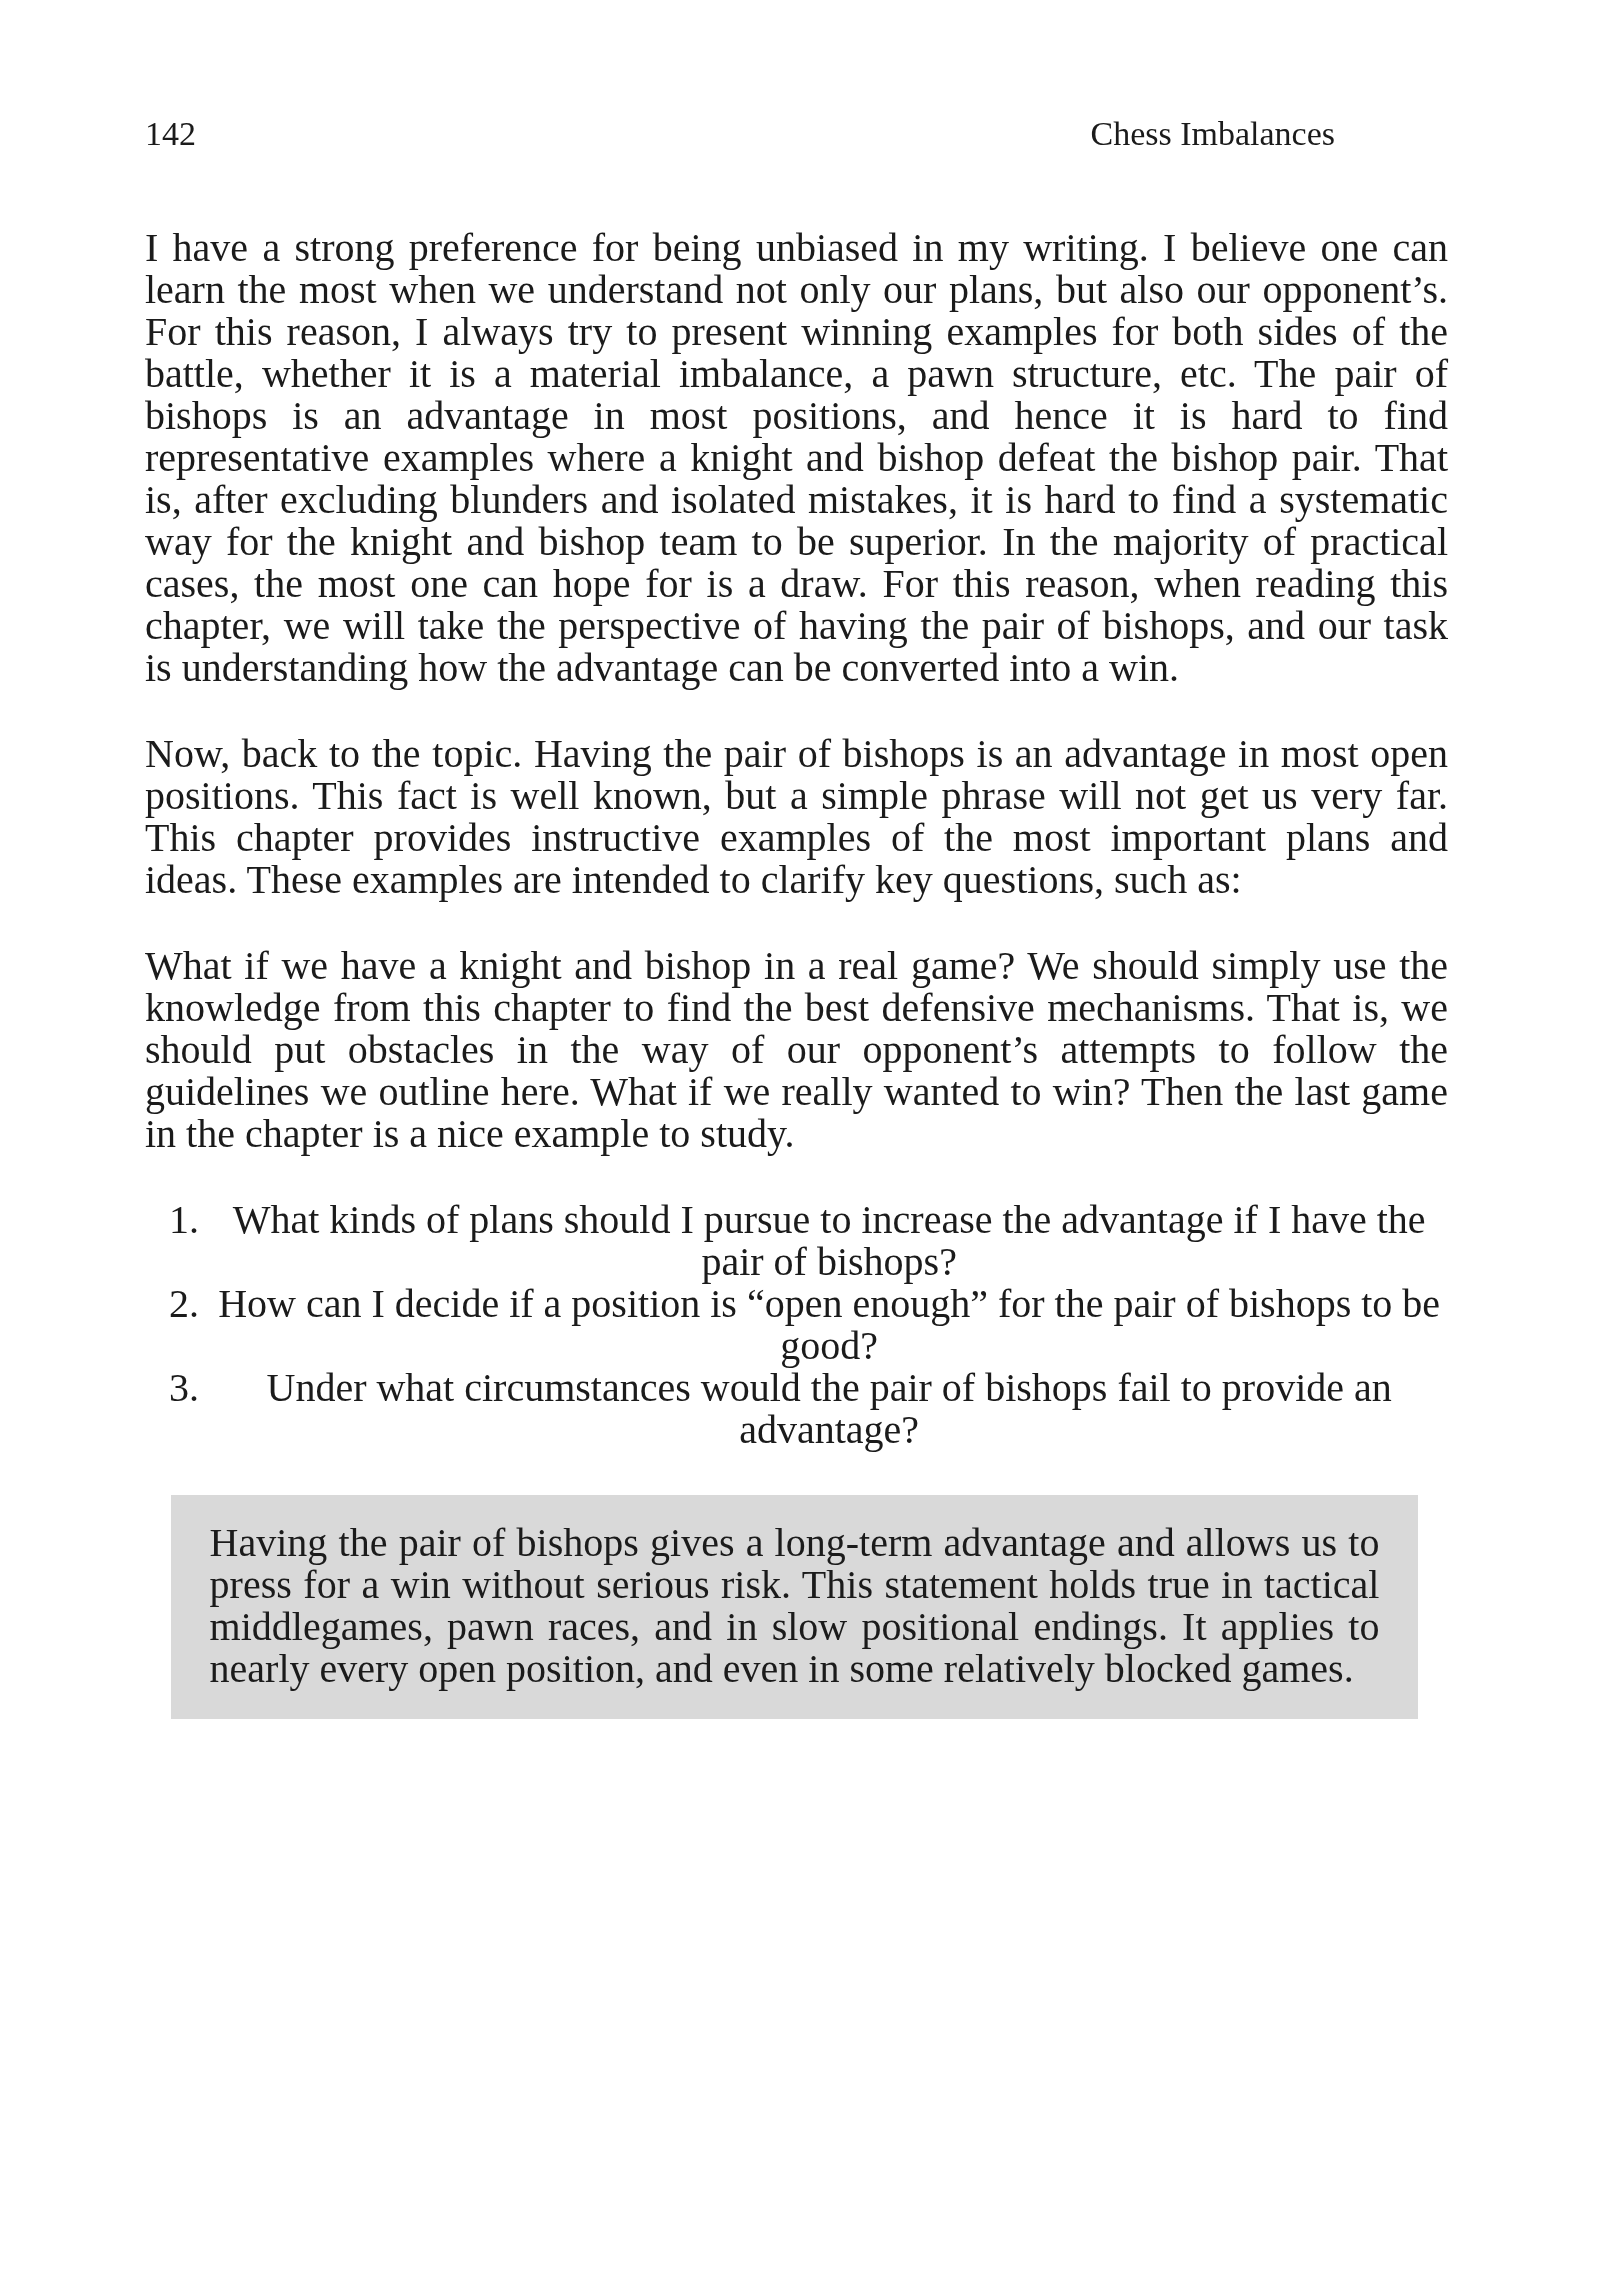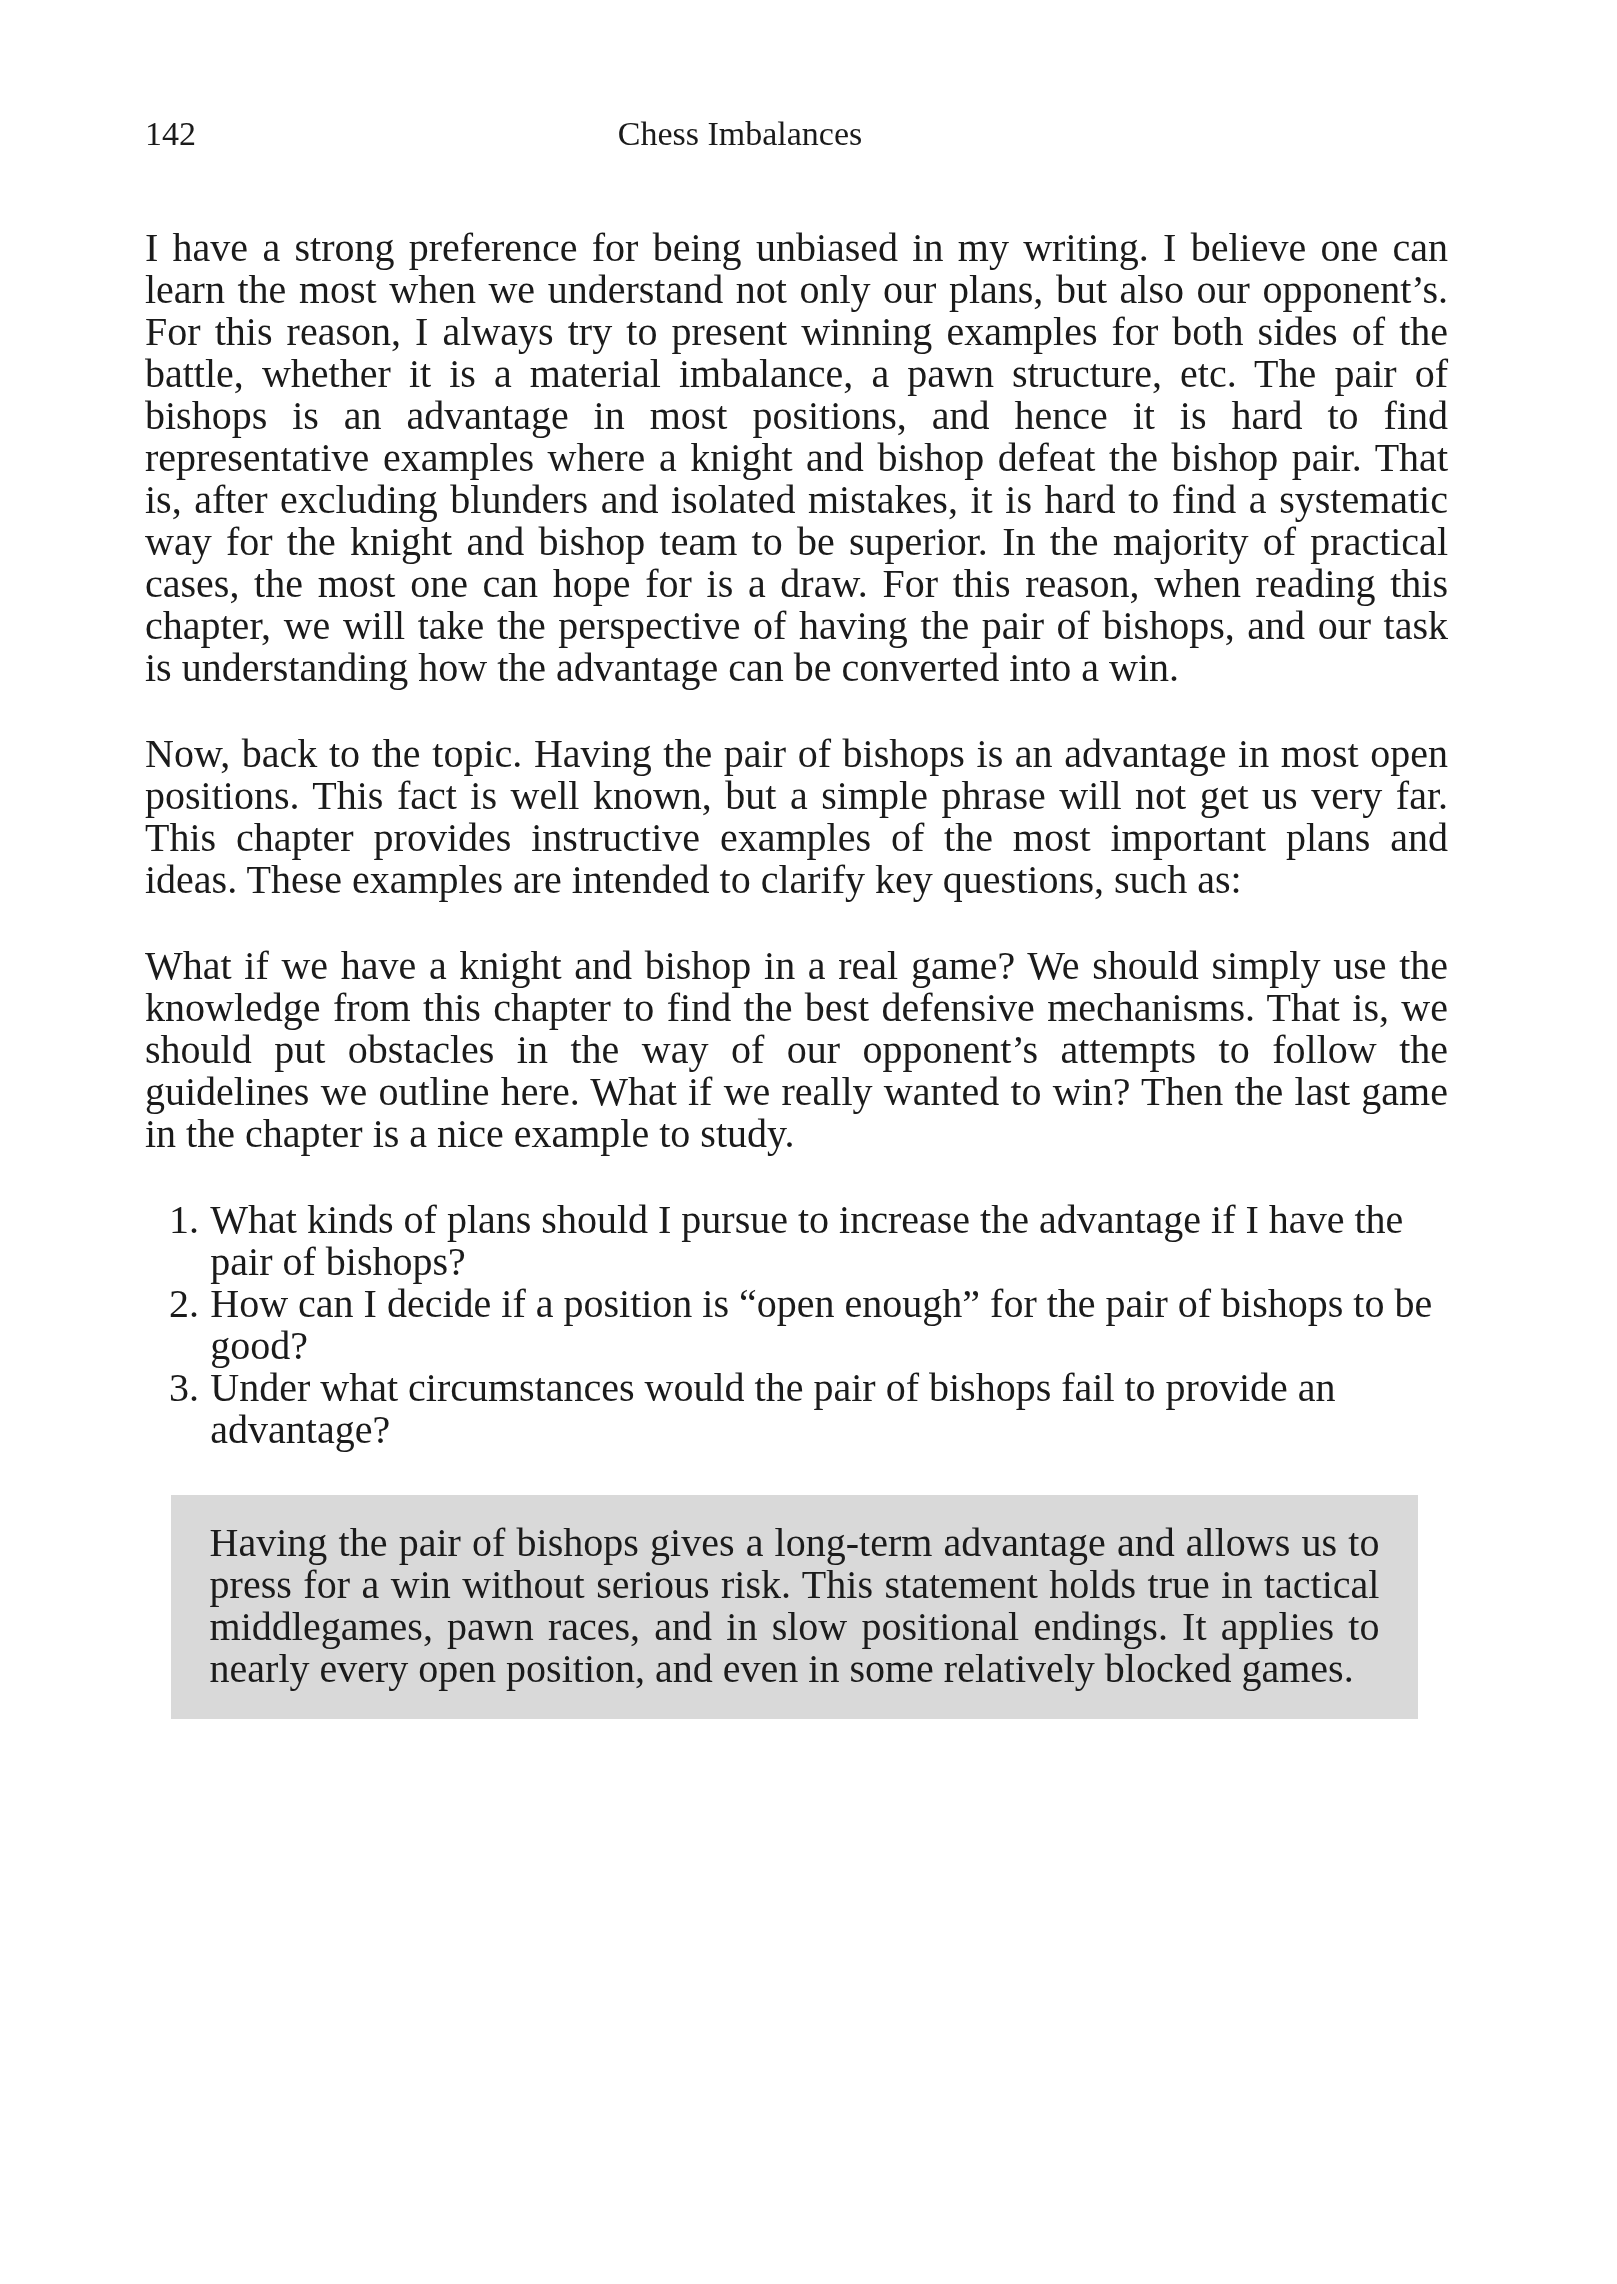--- a/index.html
+++ b/index.html
@@ -32,21 +32,21 @@
   .page-number {
     position: absolute;
     left: 0;
     top: 0;
   }
   .running-title {
     position: absolute;
     left: 0;
     right: 0;
     top: 0;
-    text-align: center;
+    text-align: right;
   }
   .page-body {
     position: absolute;
     left: 145px;
     top: 227px;
     width: 1303px;
     font-size: 40px;
     line-height: 42px;
     text-align: justify;
   }
@@ -62,20 +62,21 @@
   .question-item {
     display: flex;
     align-items: baseline;
   }
   .q-marker {
     flex: 0 0 auto;
     margin-right: 11.3px;
   }
   .q-text {
     flex: 1 1 auto;
+    text-align: center;
   }
   .callout {
     margin: 24px 30px 43px 26px;
     background: var(--callout-background, #d9d9d9);
     padding: 11.3px 22.6px 13px 22.6px;
   }
   .callout-text {
     margin: 16px;
   }
 </style>

